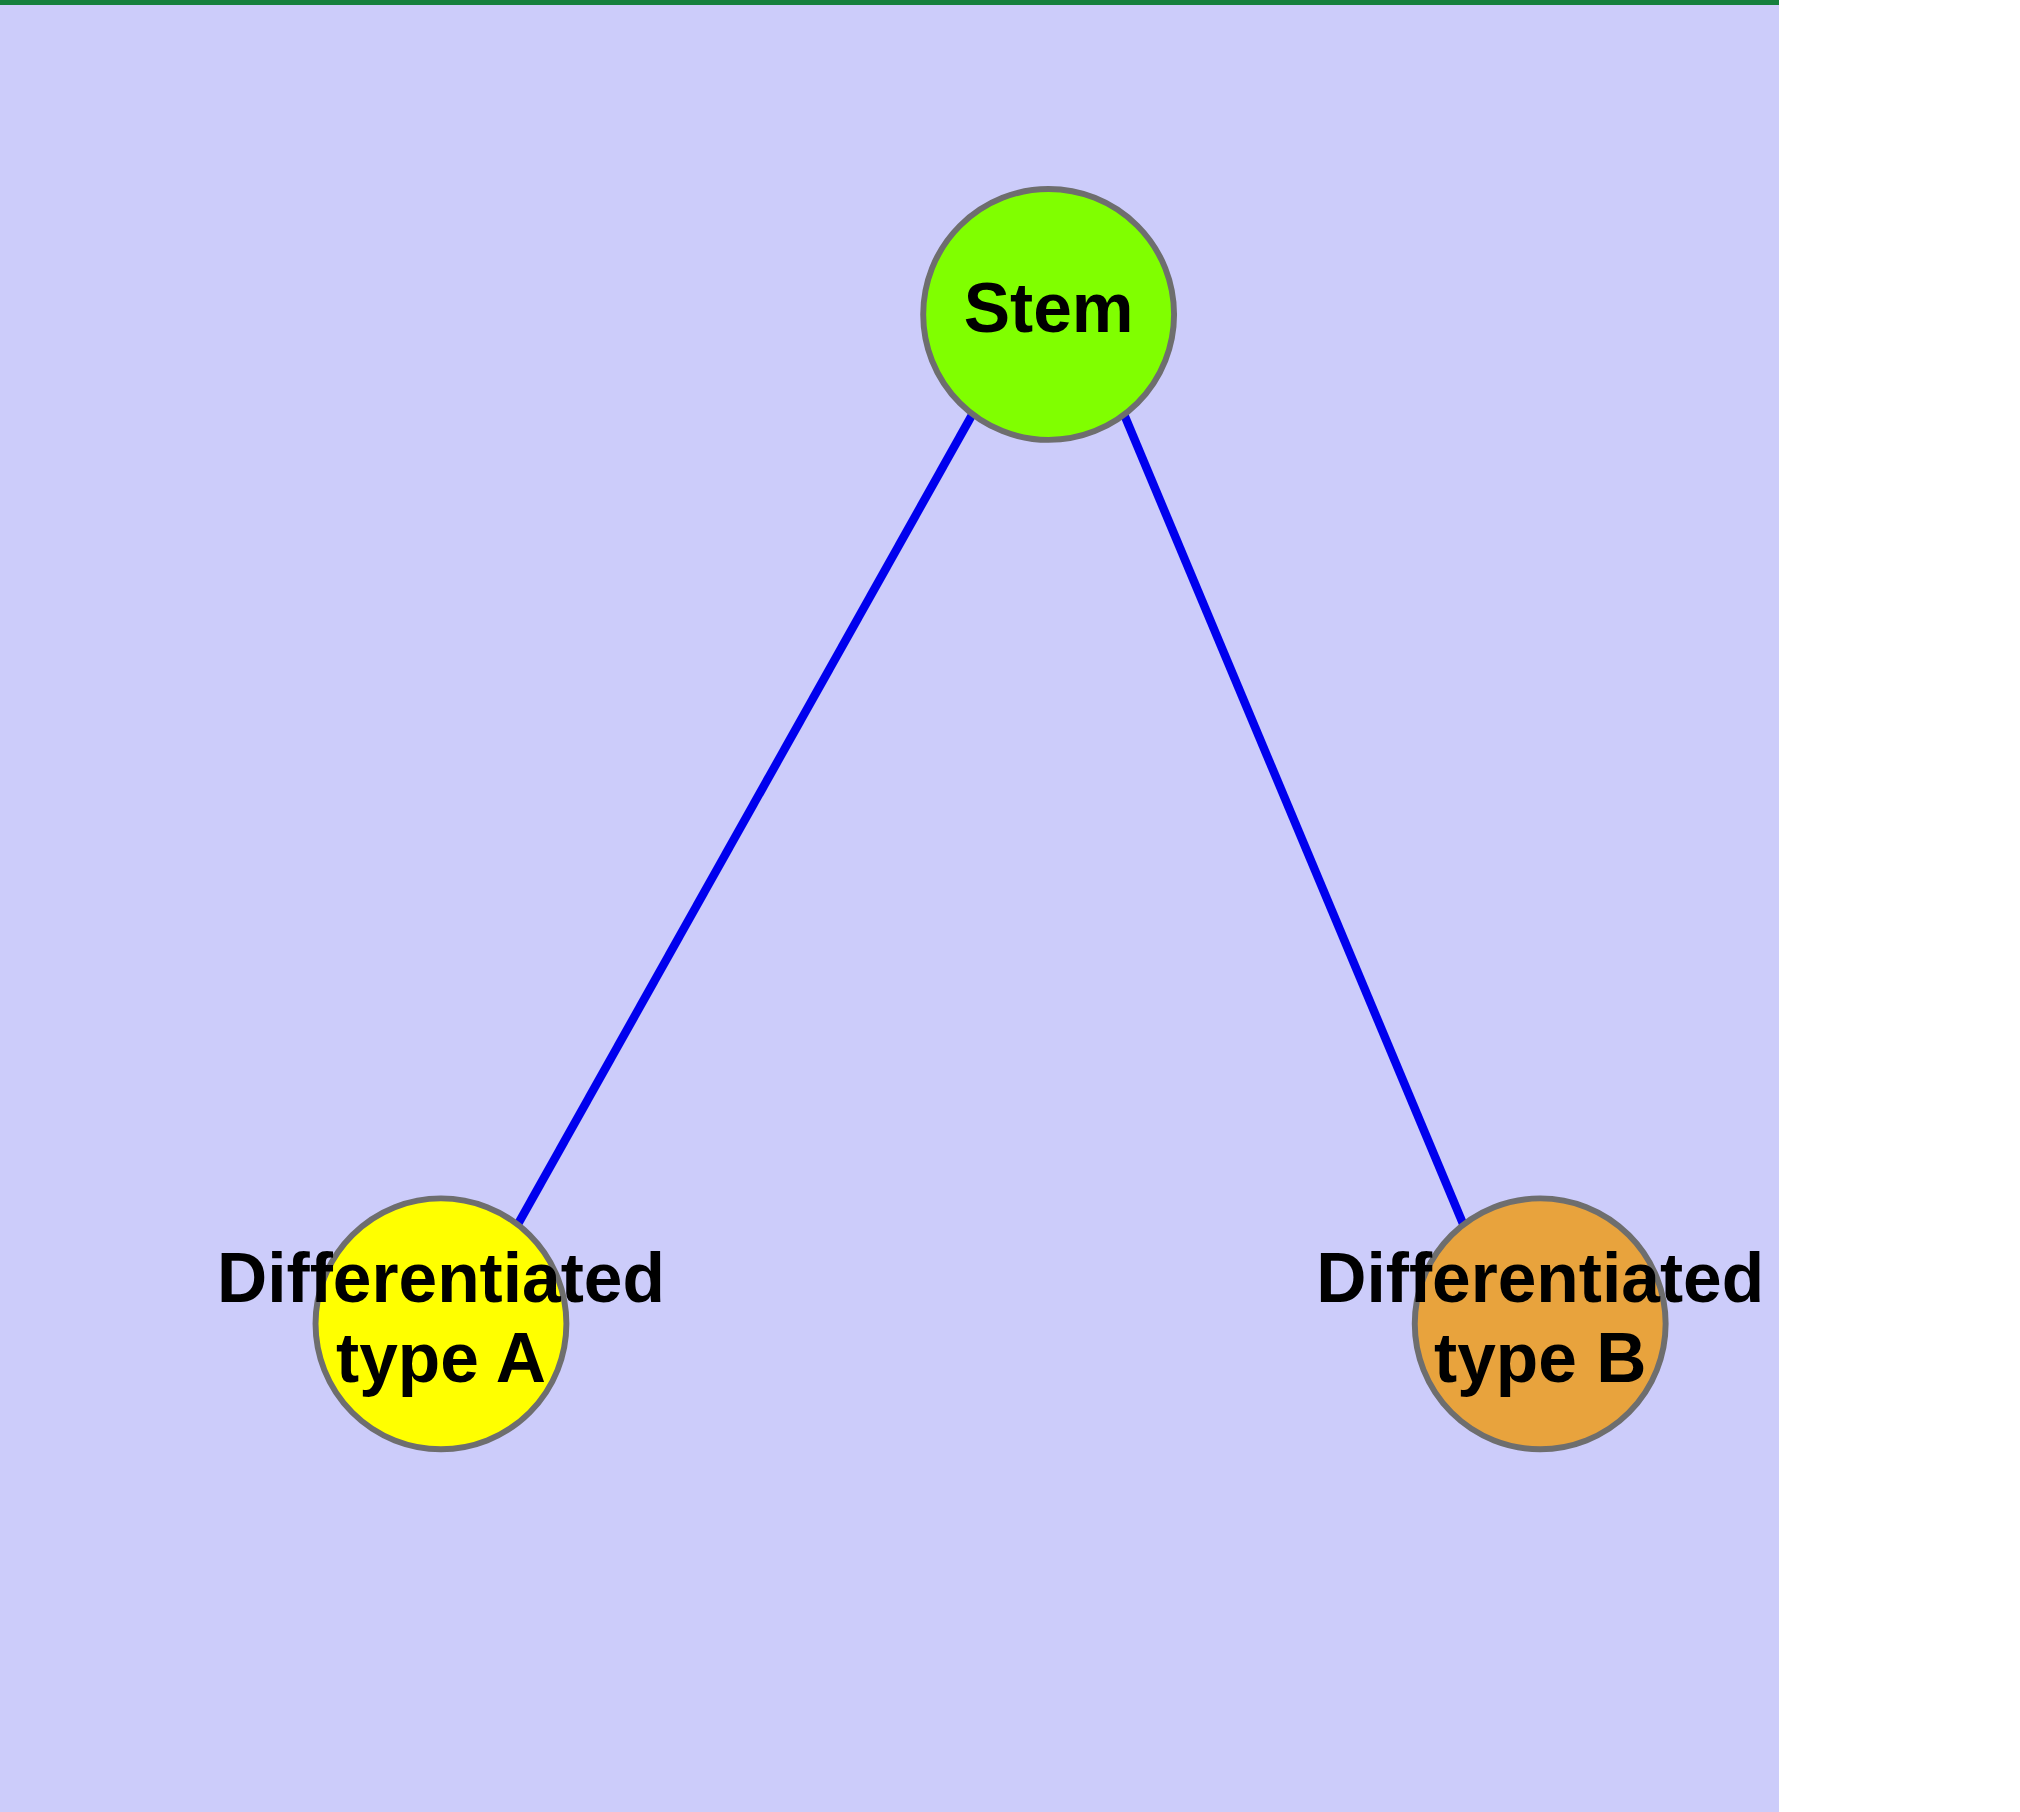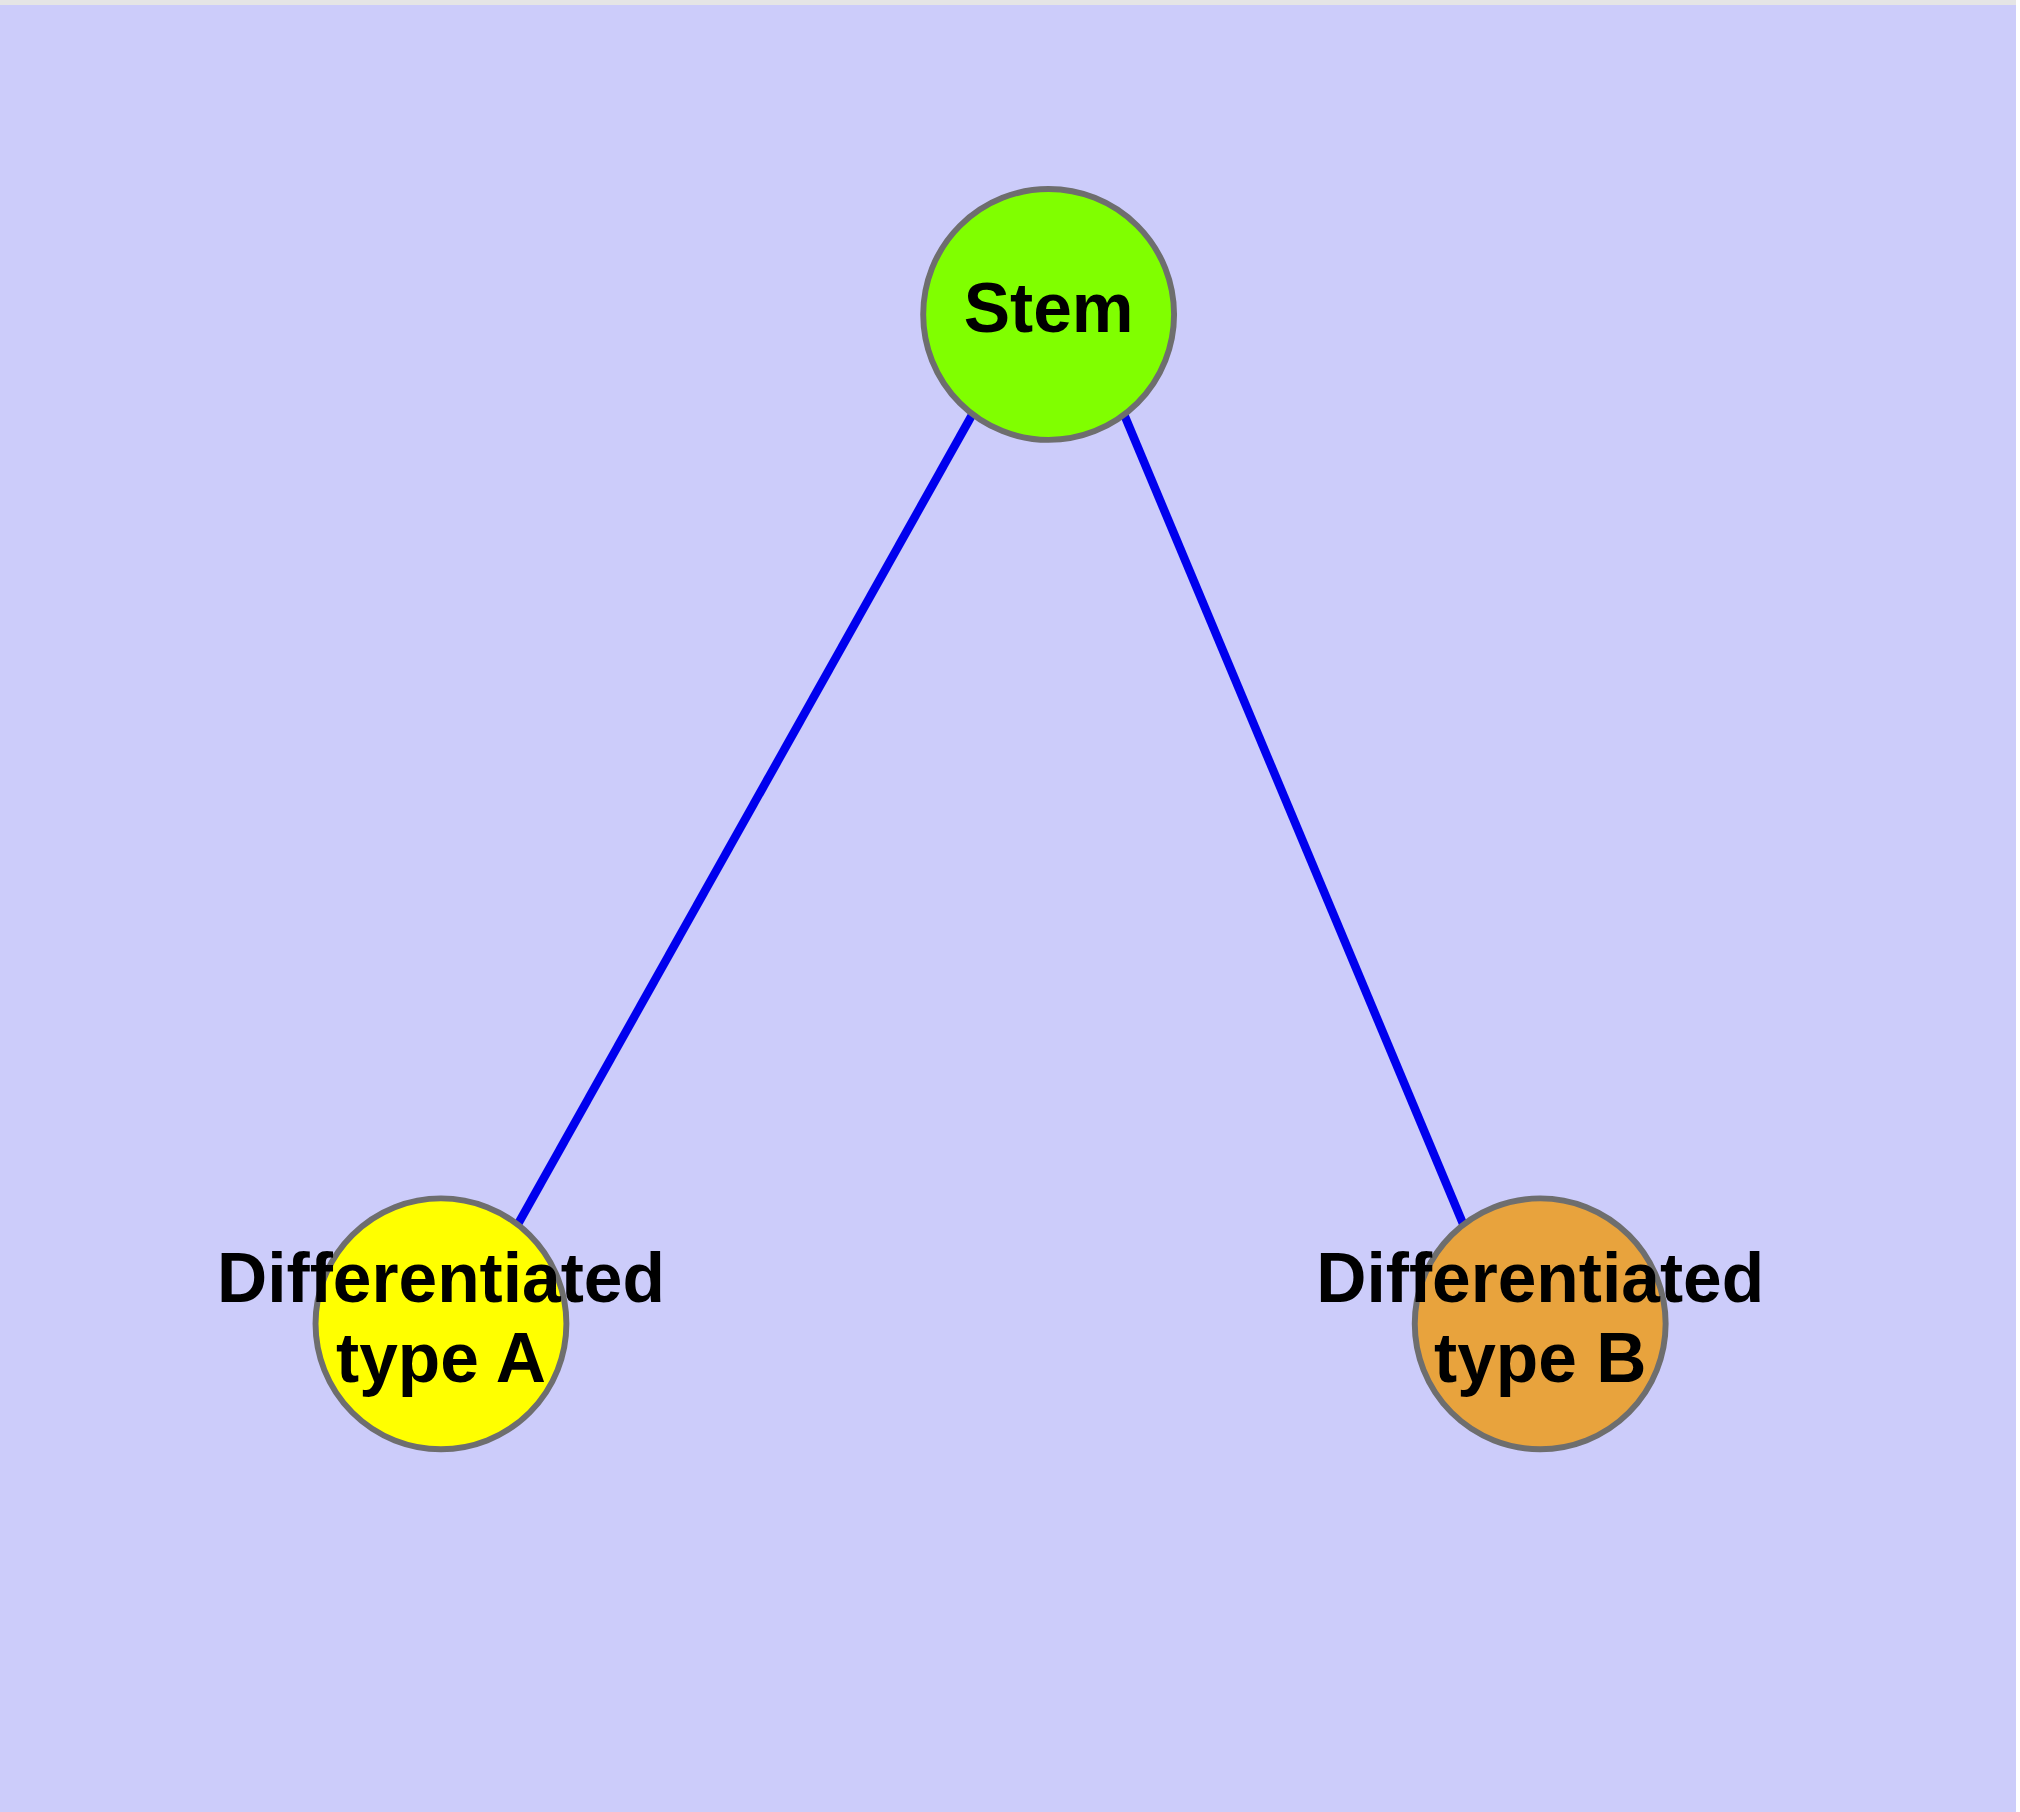--- a/index.html
+++ b/index.html
@@ -3,24 +3,24 @@
 <meta charset="utf-8">
 <title>Cell Differentiation Graph</title>
 <style>
   html, body {
     margin: 0;
     padding: 0;
     background: #ffffff;
   }
   #canvas {
     position: relative;
-    width: 2016px;
+    width: 1779px;
     height: 1812px;
     overflow: hidden;
-    background: #e5e5e5;
+    background: #15803d;
     font-family: "Liberation Sans", "DejaVu Sans", sans-serif;
   }
   #graph-bg {
     position: absolute;
     left: 0;
     top: 5.1px;
     width: 2021px;
     height: 1807px;
     background: #ccccfa;
   }

